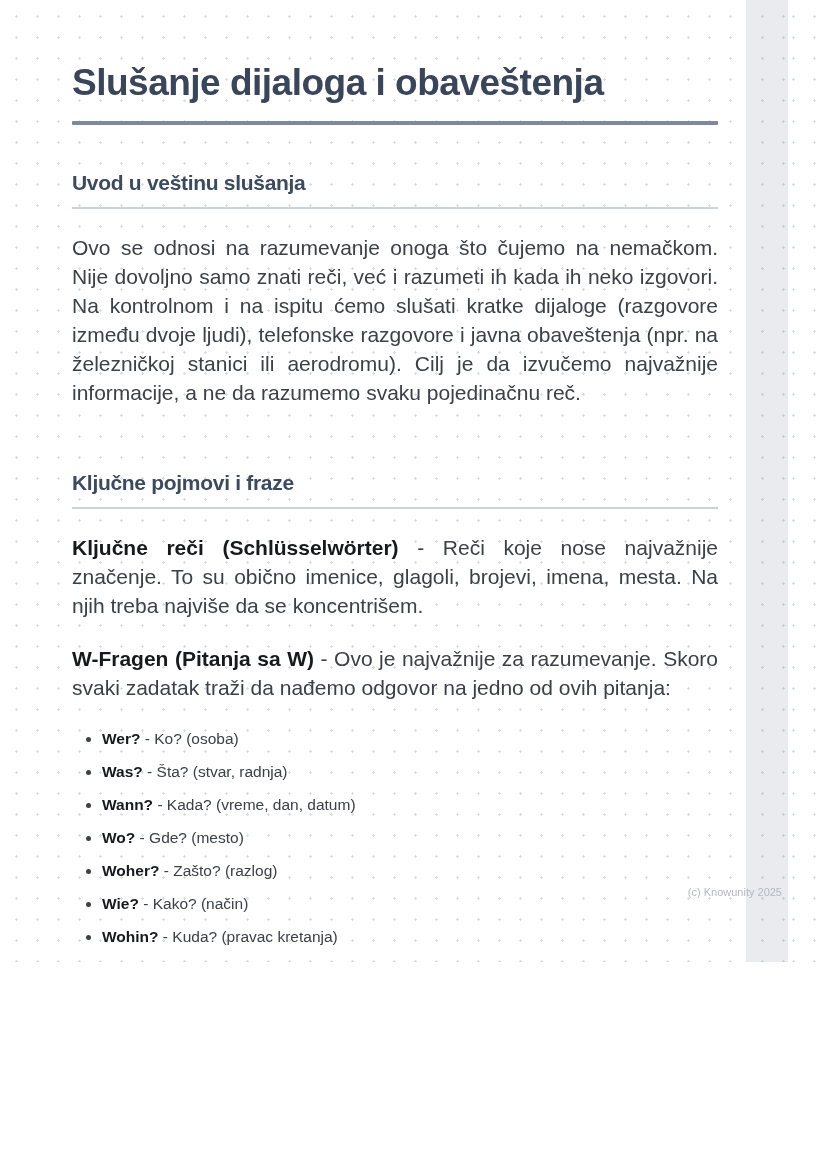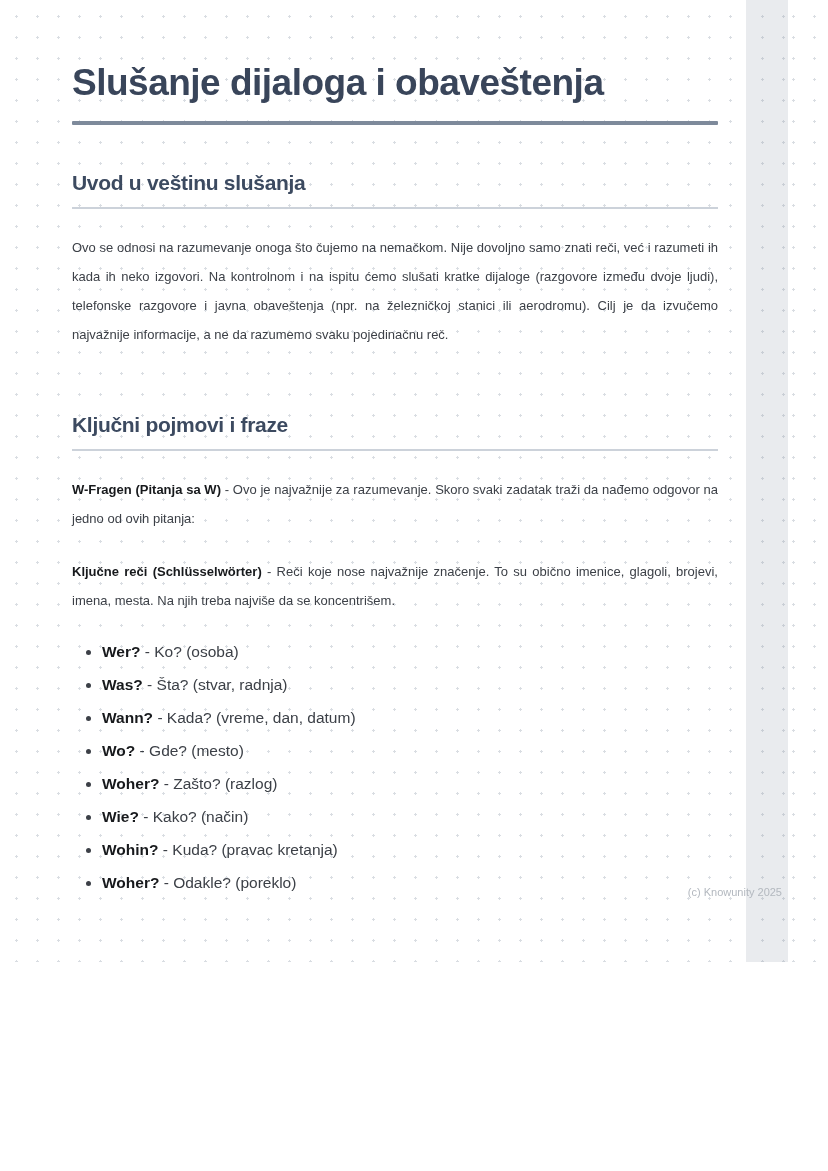--- a/index.html
+++ b/index.html
@@ -57,21 +57,21 @@
     font-weight: 800;
     letter-spacing: -0.3px;
     color: #3c4a60;
     padding-bottom: 12px;
     border-bottom: 2px solid #ccd2da;
   }
   .section-intro { margin-top: 46px; }
   .section-terms { margin-top: 64px; }
   p.body {
     margin: 24px 0 0 0;
-    font-size: 13px;
+    font-size: 21px;
     line-height: 29px;
     text-align: justify;
     color: #3c4047;
   }
   p.body strong, li strong {
     font-weight: 700;
     color: #17191c;
   }
   ul.w-list {
     margin: 26px 0 0 0;
@@ -102,32 +102,32 @@
 
     <h1>Slušanje dijaloga i obaveštenja</h1>
     <div class="title-rule"></div>
 
     <section class="section-intro">
       <h2>Uvod u veštinu slušanja</h2>
       <p class="body">Ovo se odnosi na razumevanje onoga što čujemo na nemačkom. Nije dovoljno samo znati reči, već i razumeti ih kada ih neko izgovori. Na kontrolnom i na ispitu ćemo slušati kratke dijaloge (razgovore između dvoje ljudi), telefonske razgovore i javna obaveštenja (npr. na železničkoj stanici ili aerodromu). Cilj je da izvučemo najvažnije informacije, a ne da razumemo svaku pojedinačnu reč.</p>
     </section>
 
     <section class="section-terms">
-      <h2>Ključni pojmovi i fraze</h2>
+      <h2>Ključne pojmovi i fraze</h2>
 
 
 
       <p class="body">
-        <strong>W-Fragen (Pitanja sa W)</strong>
-        <span>- Ovo je najvažnije za razumevanje. Skoro svaki zadatak traži da nađemo odgovor na jedno od ovih pitanja:</span>
+        <strong>Ključne reči (Schlüsselwörter)</strong>
+        <span>- Reči koje nose najvažnije značenje. To su obično imenice, glagoli, brojevi, imena, mesta. Na njih treba najviše da se koncentrišem.</span>
       </p>
 
       <p class="body">
-        <strong>Ključne reči (Schlüsselwörter)</strong>
-        <span>- Reči koje nose najvažnije značenje. To su obično imenice, glagoli, brojevi, imena, mesta. Na njih treba najviše da se koncentrišem.</span>
+        <strong>W-Fragen (Pitanja sa W)</strong>
+        <span>- Ovo je najvažnije za razumevanje. Skoro svaki zadatak traži da nađemo odgovor na jedno od ovih pitanja:</span>
       </p>
 
       <ul class="w-list">
         <li>
           <strong>Wer?</strong>
           <span>- Ko? (osoba)</span>
         </li>
         <li>
           <strong>Was?</strong>
           <span>- Šta? (stvar, radnja)</span>

